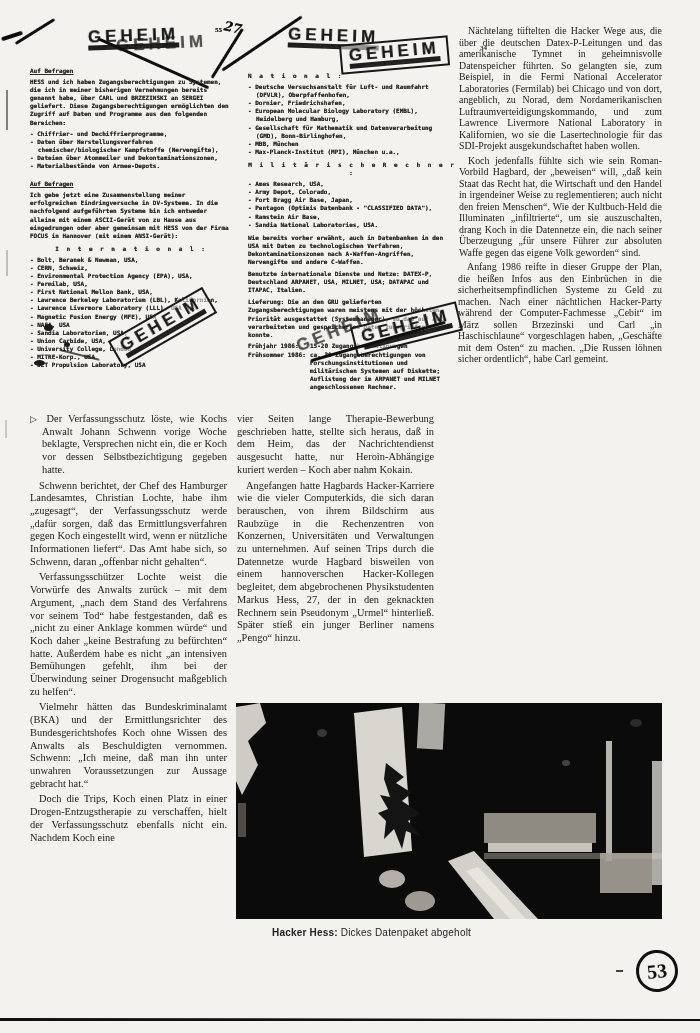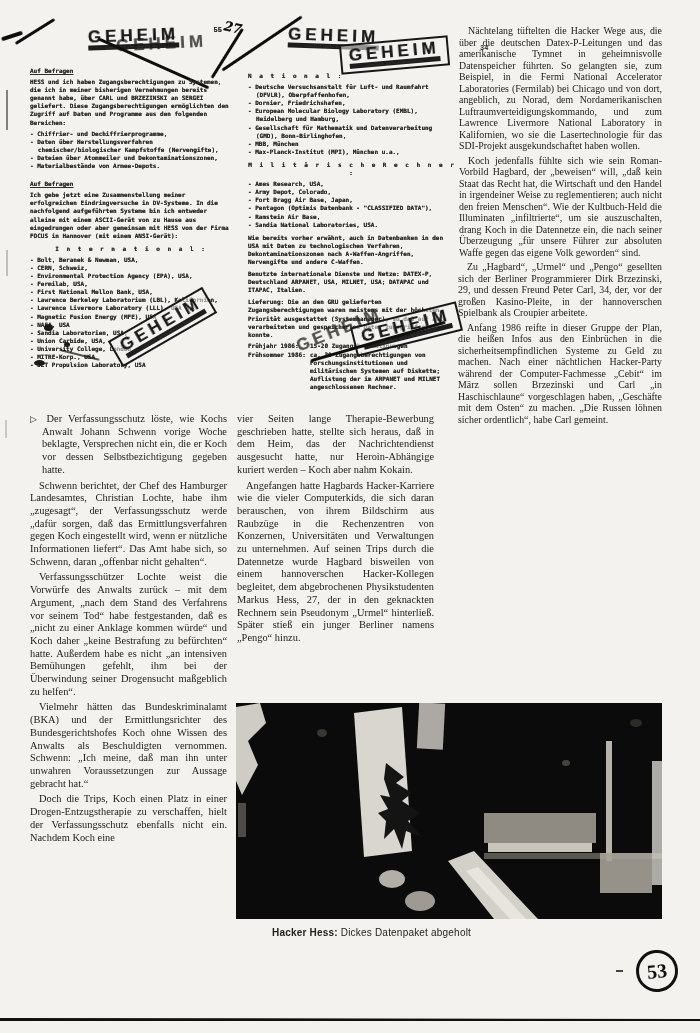--- a/index.html
+++ b/index.html
@@ -14,21 +14,21 @@
   .fax-body{position:relative;font-size:6px;line-height:8.1px;}
   .fax-left .fax-body{padding-top:36px;}
   .fax-right .fax-body{padding-top:46px;}
   .fax-h{text-decoration:underline;margin:7px 0 3px 0;}
   .fax-p{margin:0 0 3px 0;}
   .fax-center{text-align:center;letter-spacing:2px;margin:5px 0 3px 0;}
   .fax-li{padding-left:8px;text-indent:-8px;}
   .fax-row{display:flex;margin-top:1px;}
   .fax-row .lbl{flex:none;width:62px;}
   .fax-row .val{flex:1;}
-  .fax-pageno{position:absolute;font-family:Liberation Mono, monospace;font-weight:bold;
+  .fax-pageno{position:absolute;font-family:Liberation Serif, serif;font-weight:bold;
               font-size:7px;color:#2e2c2a;}
   .no-left{right:10px;top:2px;}
   .handwritten{position:absolute;font-family:"DejaVu Serif",serif;font-style:italic;font-weight:bold;
                font-size:13px;color:#111;transform:rotate(12deg);}
 
   
   .stamp{position:absolute;font-family:"Liberation Sans",sans-serif;font-weight:bold;color:#181818;
          text-align:center;filter:blur(.3px);}
   .stamp .word{font-size:17px;letter-spacing:4px;line-height:16px;}
   .stamp .sub{font-size:4px;letter-spacing:.5px;line-height:5px;background:#1d1d1d;color:#1d1d1d;}
@@ -211,21 +211,20 @@
     <div class="paras first-flush">
         <p>vier Seiten lange Therapie-Bewerbung geschrieben hatte, stellte sich heraus, daß in dem Heim, das der Nachrichtendienst ausgesucht hatte, nur Heroin-Abhängige kuriert werden – Koch aber nahm Kokain.</p>
         <p>Angefangen hatte Hagbards Hacker-Karriere wie die vieler Computerkids, die sich daran berauschen, von ihrem Bildschirm aus Raubzüge in die Rechenzentren von Konzernen, Universitäten und Verwaltungen zu unternehmen. Auf seinen Trips durch die Datennetze wurde Hagbard bisweilen von einem hannoverschen Hacker-Kollegen begleitet, dem abgebrochenen Physikstudenten Markus Hess, 27, der in den geknackten Rechnern sein Pseudonym „Urmel“ hinterließ. Später stieß ein junger Berliner namens „Pengo“ hinzu.</p>
       </div>
   </section>
 
   <section class="col col-right">
     <div class="paras runaround">
         <p>Nächtelang tüftelten die Hacker Wege aus, die über die deutschen Datex-P-Leitungen und das amerikanische Tymnet in geheimnisvolle Datenspeicher führten. So gelangten sie, zum Beispiel, in die Fermi National Accelerator Laboratories (Fermilab) bei Chicago und von dort, angeblich, zu Norad, dem Nordamerikanischen Luftraumverteidigungskommando, und zum Lawrence Livermore National Laboratory in Kalifornien, wo sie die Lasertechnologie für das SDI-Projekt ausgekundschaftet haben wollen.</p>
         <p>Koch jedenfalls fühlte sich wie sein Roman-Vorbild Hagbard, der „beweisen“ will, „daß kein Staat das Recht hat, die Wirtschaft und den Handel in irgendeiner Weise zu reglementieren; auch nicht den freien Menschen“. Wie der Kultbuch-Held die Illuminaten „infiltrierte“, um sie auszuschalten, drang Koch in die Datennetze ein, die nach seiner Überzeugung „für unsere Führer zur absoluten Waffe gegen das eigene Volk geworden“ sind.</p>
-        <p>Zu „Hagbard“, „Urmel“ und „Pengo“ gesellten sich der Berliner Programmierer Dirk Brzezinski, 29, und dessen Freund Peter Carl, 34, der, vor der großen Kasino-Pleite, in der hannoverschen Spielbank als Croupier arbeitete.</p>
         <p>Anfang 1986 reifte in dieser Gruppe der Plan, die heißen Infos aus den Einbrüchen in die sicherheitsempfindlichen Systeme zu Geld zu machen. Nach einer nächtlichen Hacker-Party während der Computer-Fachmesse „Cebit“ im März sollen Brzezinski und Carl „in Haschischlaune“ vorgeschlagen haben, „Geschäfte mit dem Osten“ zu machen. „Die Russen löhnen sicher ordentlich“, habe Carl gemeint.</p>
       </div>
   </section>
 
   <figure class="photo">
     <svg width="426" height="216" viewBox="0 0 426 216" xmlns="http://www.w3.org/2000/svg">
       <rect x="0" y="0" width="426" height="216" fill="#0b0b0b"></rect>
       <path d="M0,4 L24,0 L30,20 L12,38 L22,62 L6,92 L0,78 Z" fill="#e4e1da" opacity=".9"></path>
       <rect x="2" y="100" width="8" height="34" fill="#6b675f" opacity=".7"></rect>
       <polygon points="118,10 166,4 176,148 128,154" fill="#d9d6cf"></polygon>

